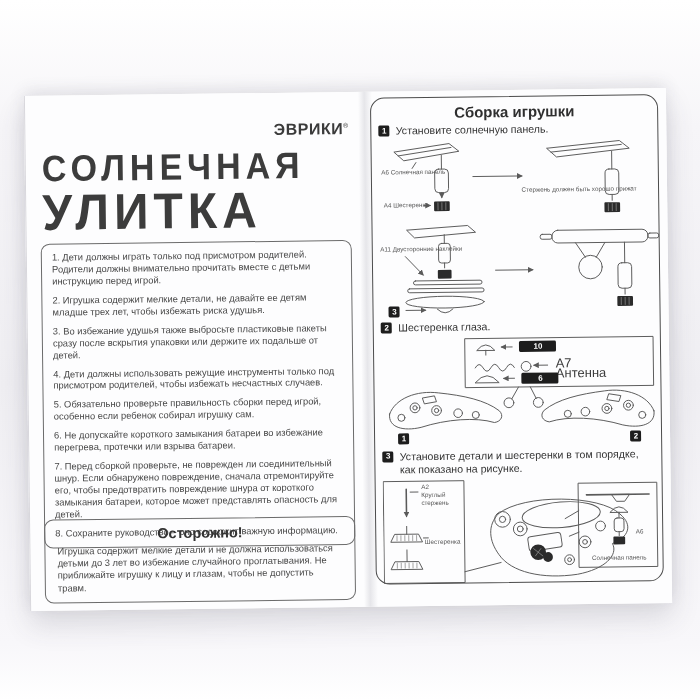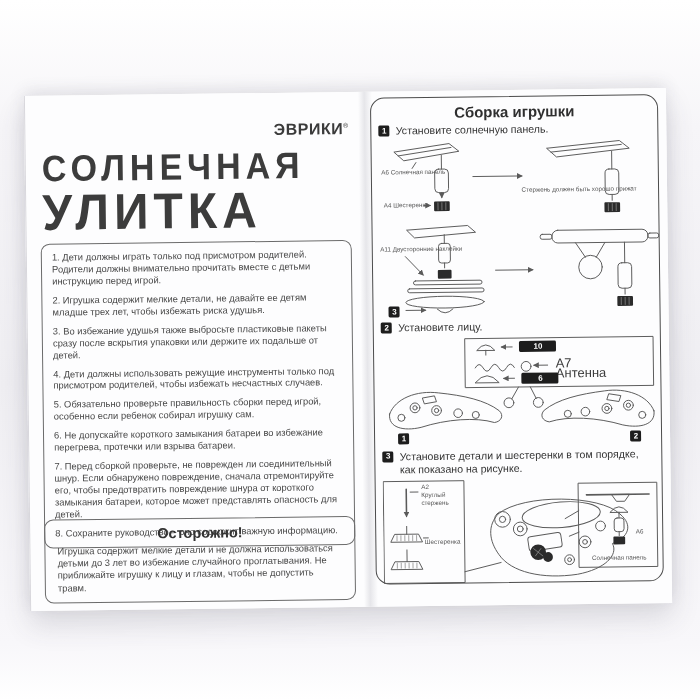--- a/index.html
+++ b/index.html
@@ -158,21 +158,21 @@
             <rect class="blk" x="242" y="76" width="16" height="10" rx="1"></rect>
             <path class="ridge" d="M246,77 V85 M250,77 V85 M254,77 V85"></path>
           </g>
         </svg>
         <span class="dlabel" style="left:0px;top:22px">А11 Двусторонние наклейки</span>
         <span class="badge dbadge" style="left:8px;top:82px">3</span>
       </div>
 
       <div class="step-row">
         <span class="badge">2</span>
-        <span>Установите лицу.</span>
+        <span>Шестеренка глаза.</span>
       </div>
 
       <div class="diagram d2">
         <svg width="280" height="112" viewBox="0 0 286 112">
           <defs>
               <marker id="ah3" markerWidth="7" markerHeight="7" refX="5" refY="3" orient="auto">
                 <path d="M0,0 L6,3 L0,6 Z" fill="#5a5a5a"></path>
               </marker>
             </defs>
           <rect class="ink" x="86" y="2" width="192" height="50"></rect>

